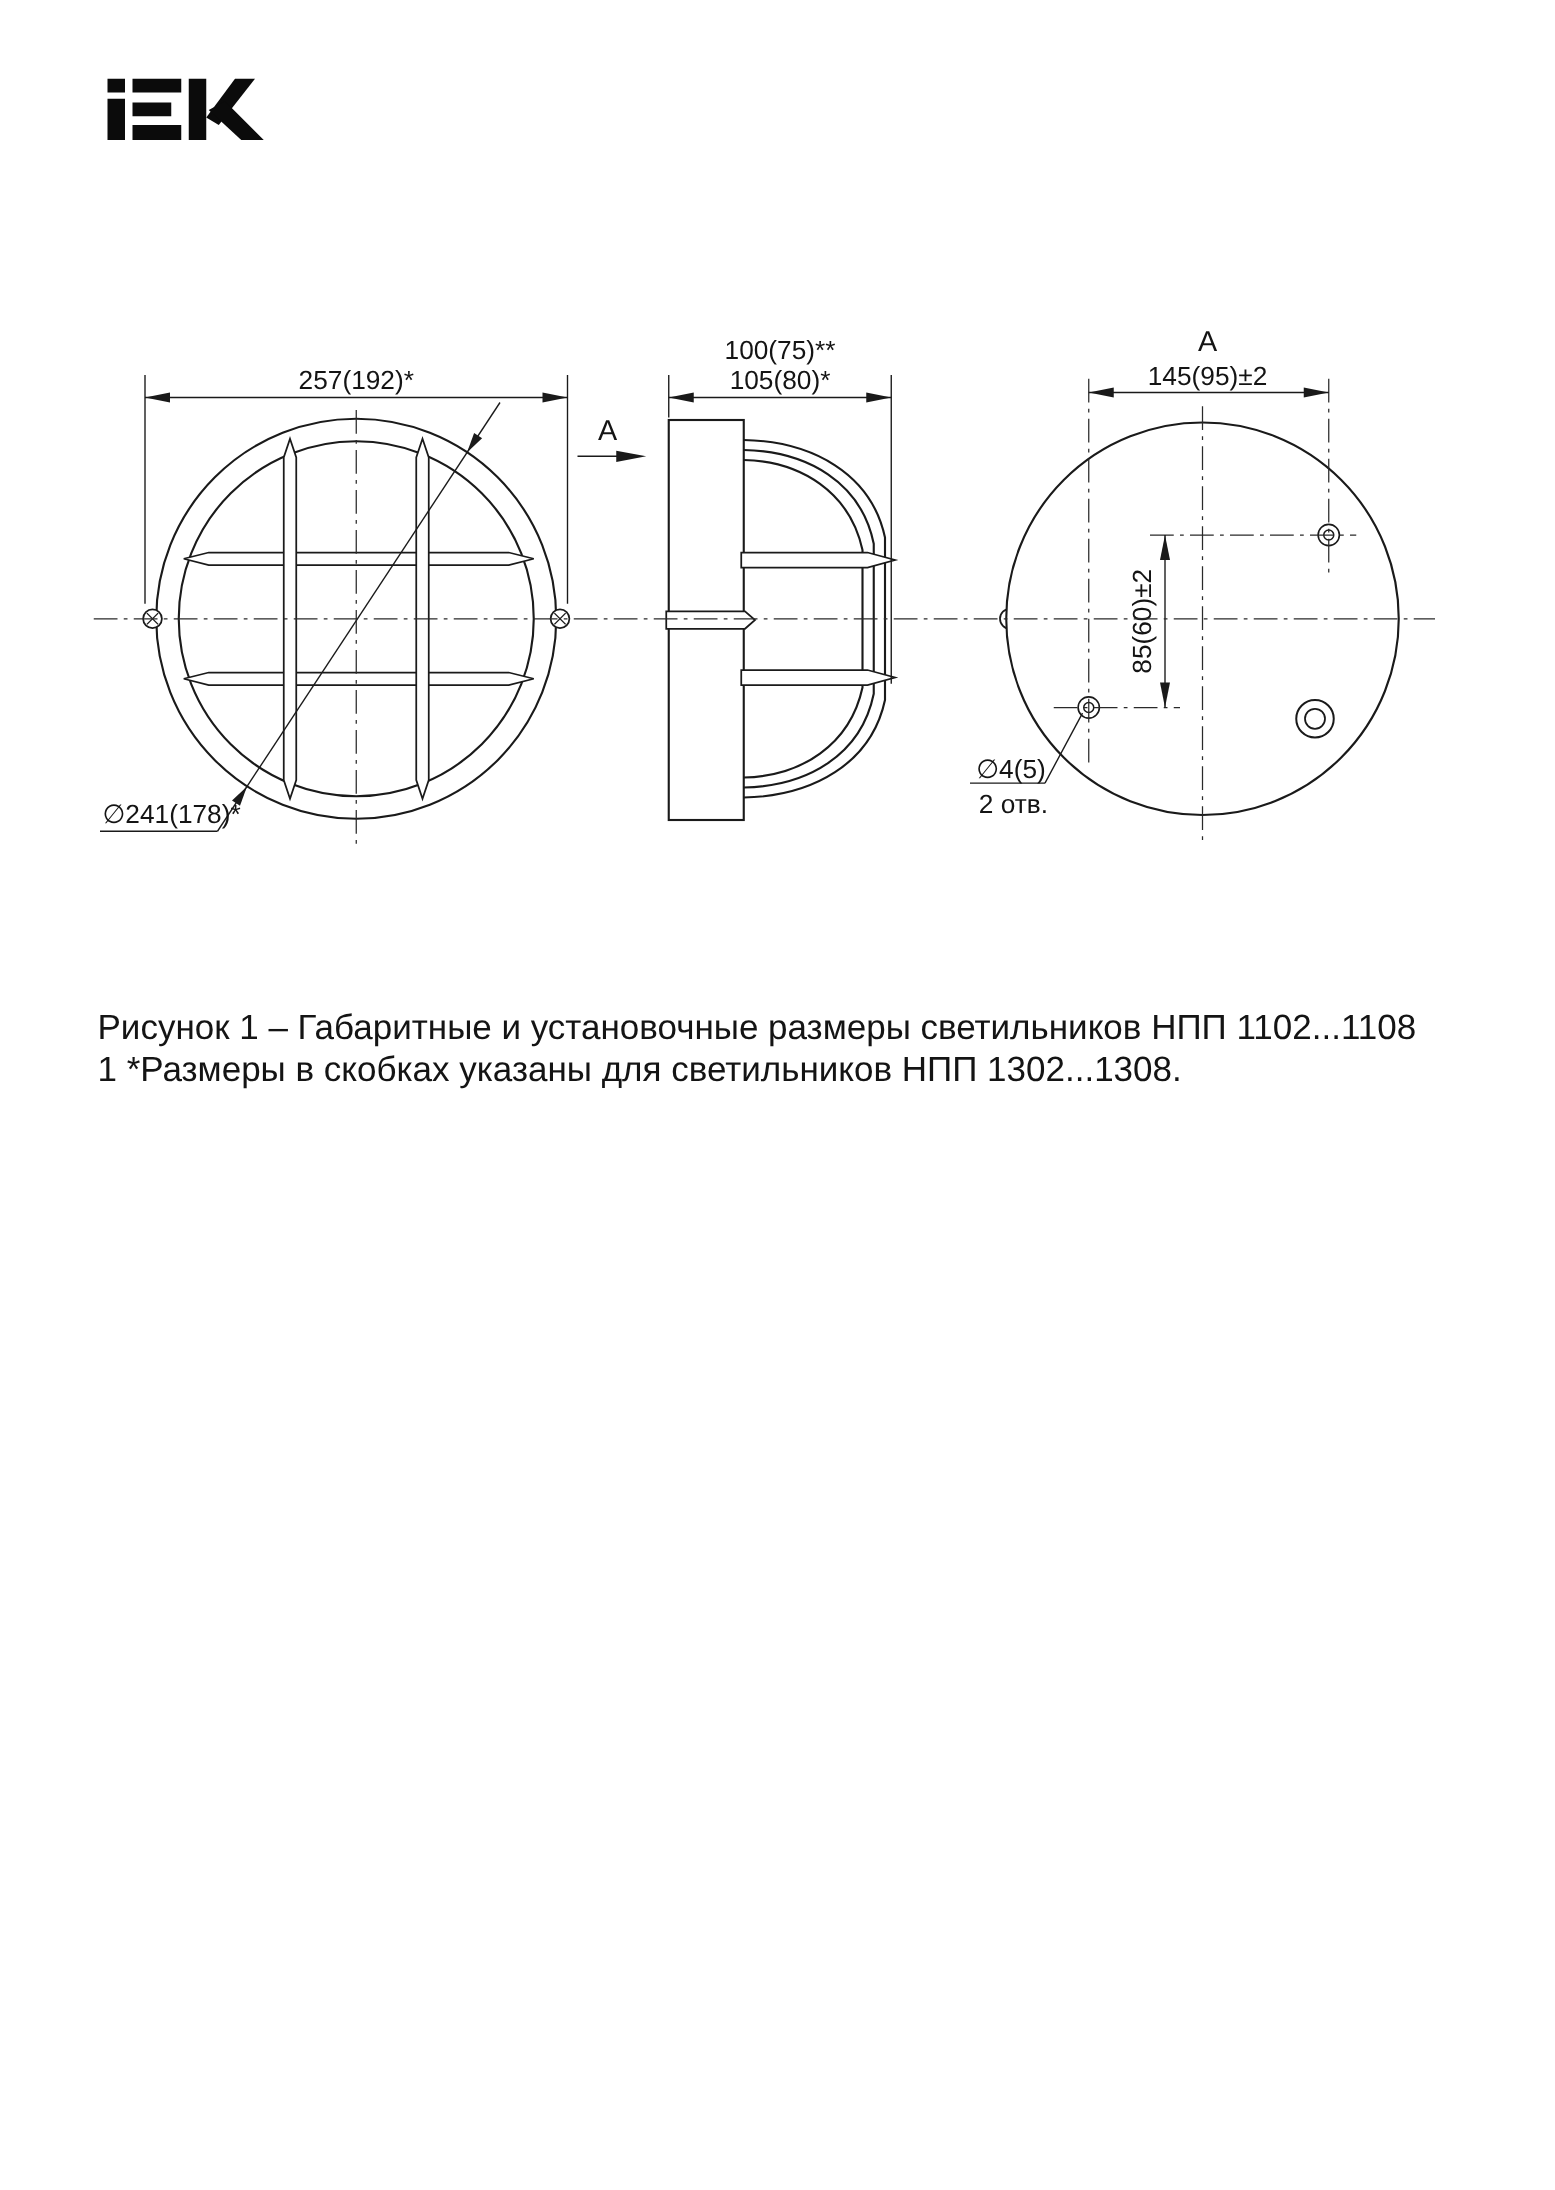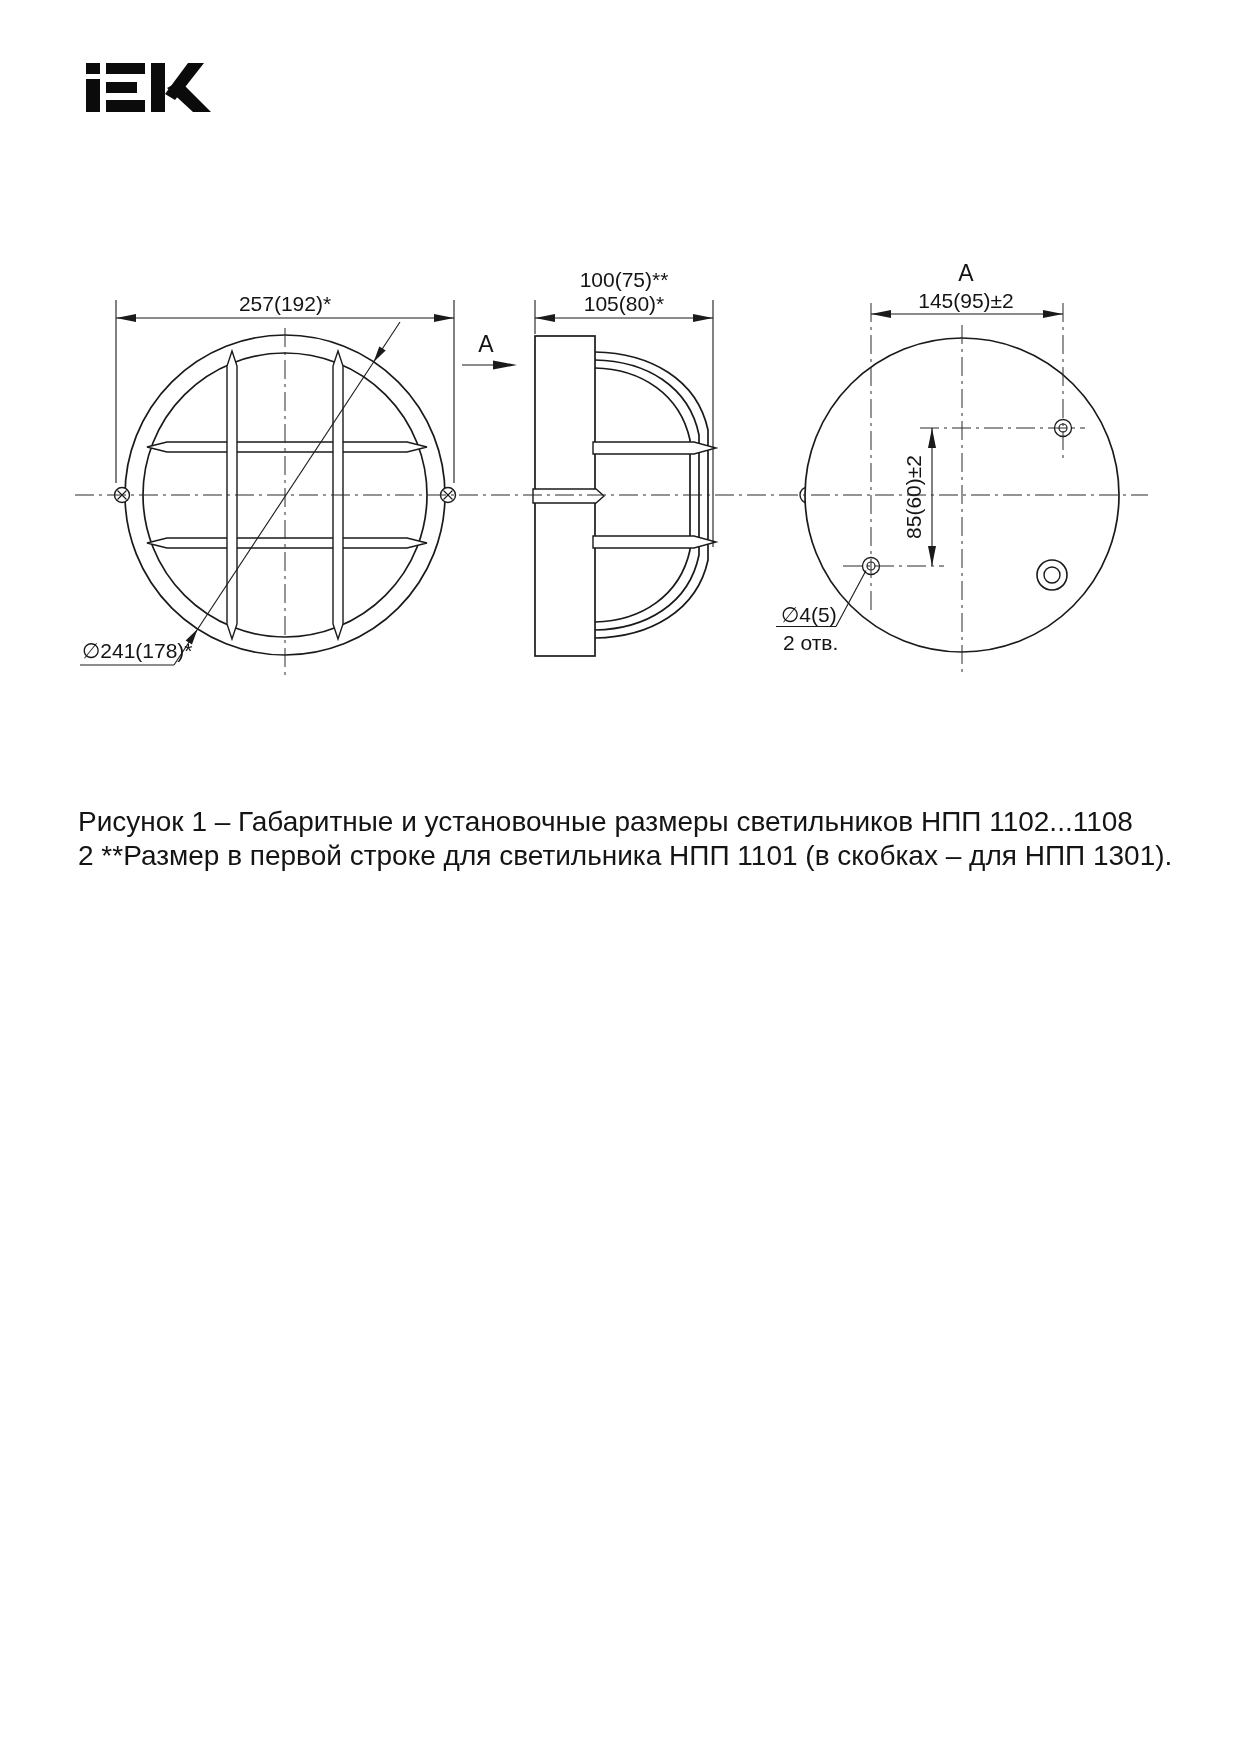--- a/index.html
+++ b/index.html
@@ -152,16 +152,16 @@
       </g>
     </g>
 
     <line class="cl" x1="75" y1="495" x2="1148" y2="495"></line>
     <line class="cl" x1="285" y1="328" x2="285" y2="678"></line>
     <line class="cl" x1="962" y1="325" x2="962" y2="672"></line>
   </svg>
 
   <div class="caption">
     <p>Рисунок 1 – Габаритные и установочные размеры светильников НПП 1102...1108</p>
-    <p>2 **Размер в первой строке для светильника НПП 1101 (в скобках – для НПП 1301).</p>
+    <p>1 *Размеры в скобках указаны для светильников НПП 1302...1308.</p>
   </div>
 
 </div>
 
 </body></html>

